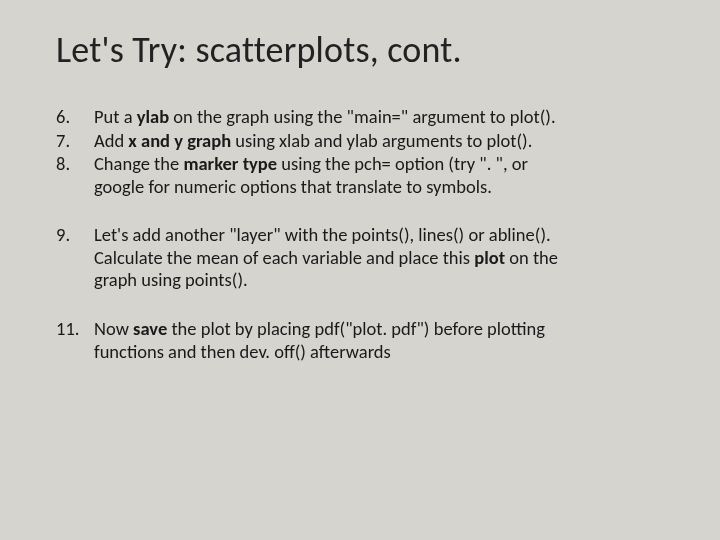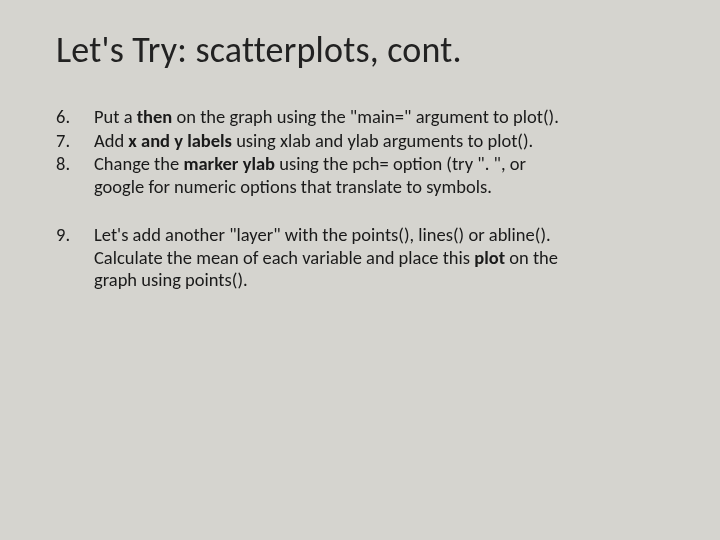--- a/index.html
+++ b/index.html
@@ -45,31 +45,37 @@
 </style>
 </head>
 <body>
 
 <div class="slide">
   <h1 class="title">Let's Try: scatterplots, cont.</h1>
   <div id="content">
       <div class="block">
         <div class="row">
           <div class="num">6.</div>
-          <div class="txt">Put a <b>then</b> on the graph using the "main=" argument to plot().</div>
+          <div class="txt">Put a <b>ylab</b> on the graph using the "main=" argument to plot().</div>
         </div>
         <div class="row">
           <div class="num">7.</div>
-          <div class="txt">Add <b>x and y labels</b> using xlab and ylab arguments to plot().</div>
+          <div class="txt">Add <b>x and y graph</b> using xlab and ylab arguments to plot().</div>
         </div>
         <div class="row">
           <div class="num">8.</div>
-          <div class="txt">Change the <b>marker ylab</b> using the pch= option (try ". ", or google for numeric options that translate to symbols.</div>
+          <div class="txt">Change the <b>marker type</b> using the pch= option (try ". ", or google for numeric options that translate to symbols.</div>
         </div>
       </div>
       <div class="block">
         <div class="row">
           <div class="num">9.</div>
           <div class="txt">Let's add another "layer" with the points(), lines() or abline(). Calculate the mean of each variable and place this <b>plot</b> on the graph using points().</div>
         </div>
       </div>
+      <div class="block">
+        <div class="row">
+          <div class="num">11.</div>
+          <div class="txt">Now <b>save</b> the plot by placing pdf("plot. pdf") before plotting functions and then dev. off() afterwards</div>
+        </div>
+      </div>
     </div>
 </div>
 
 </body></html>

